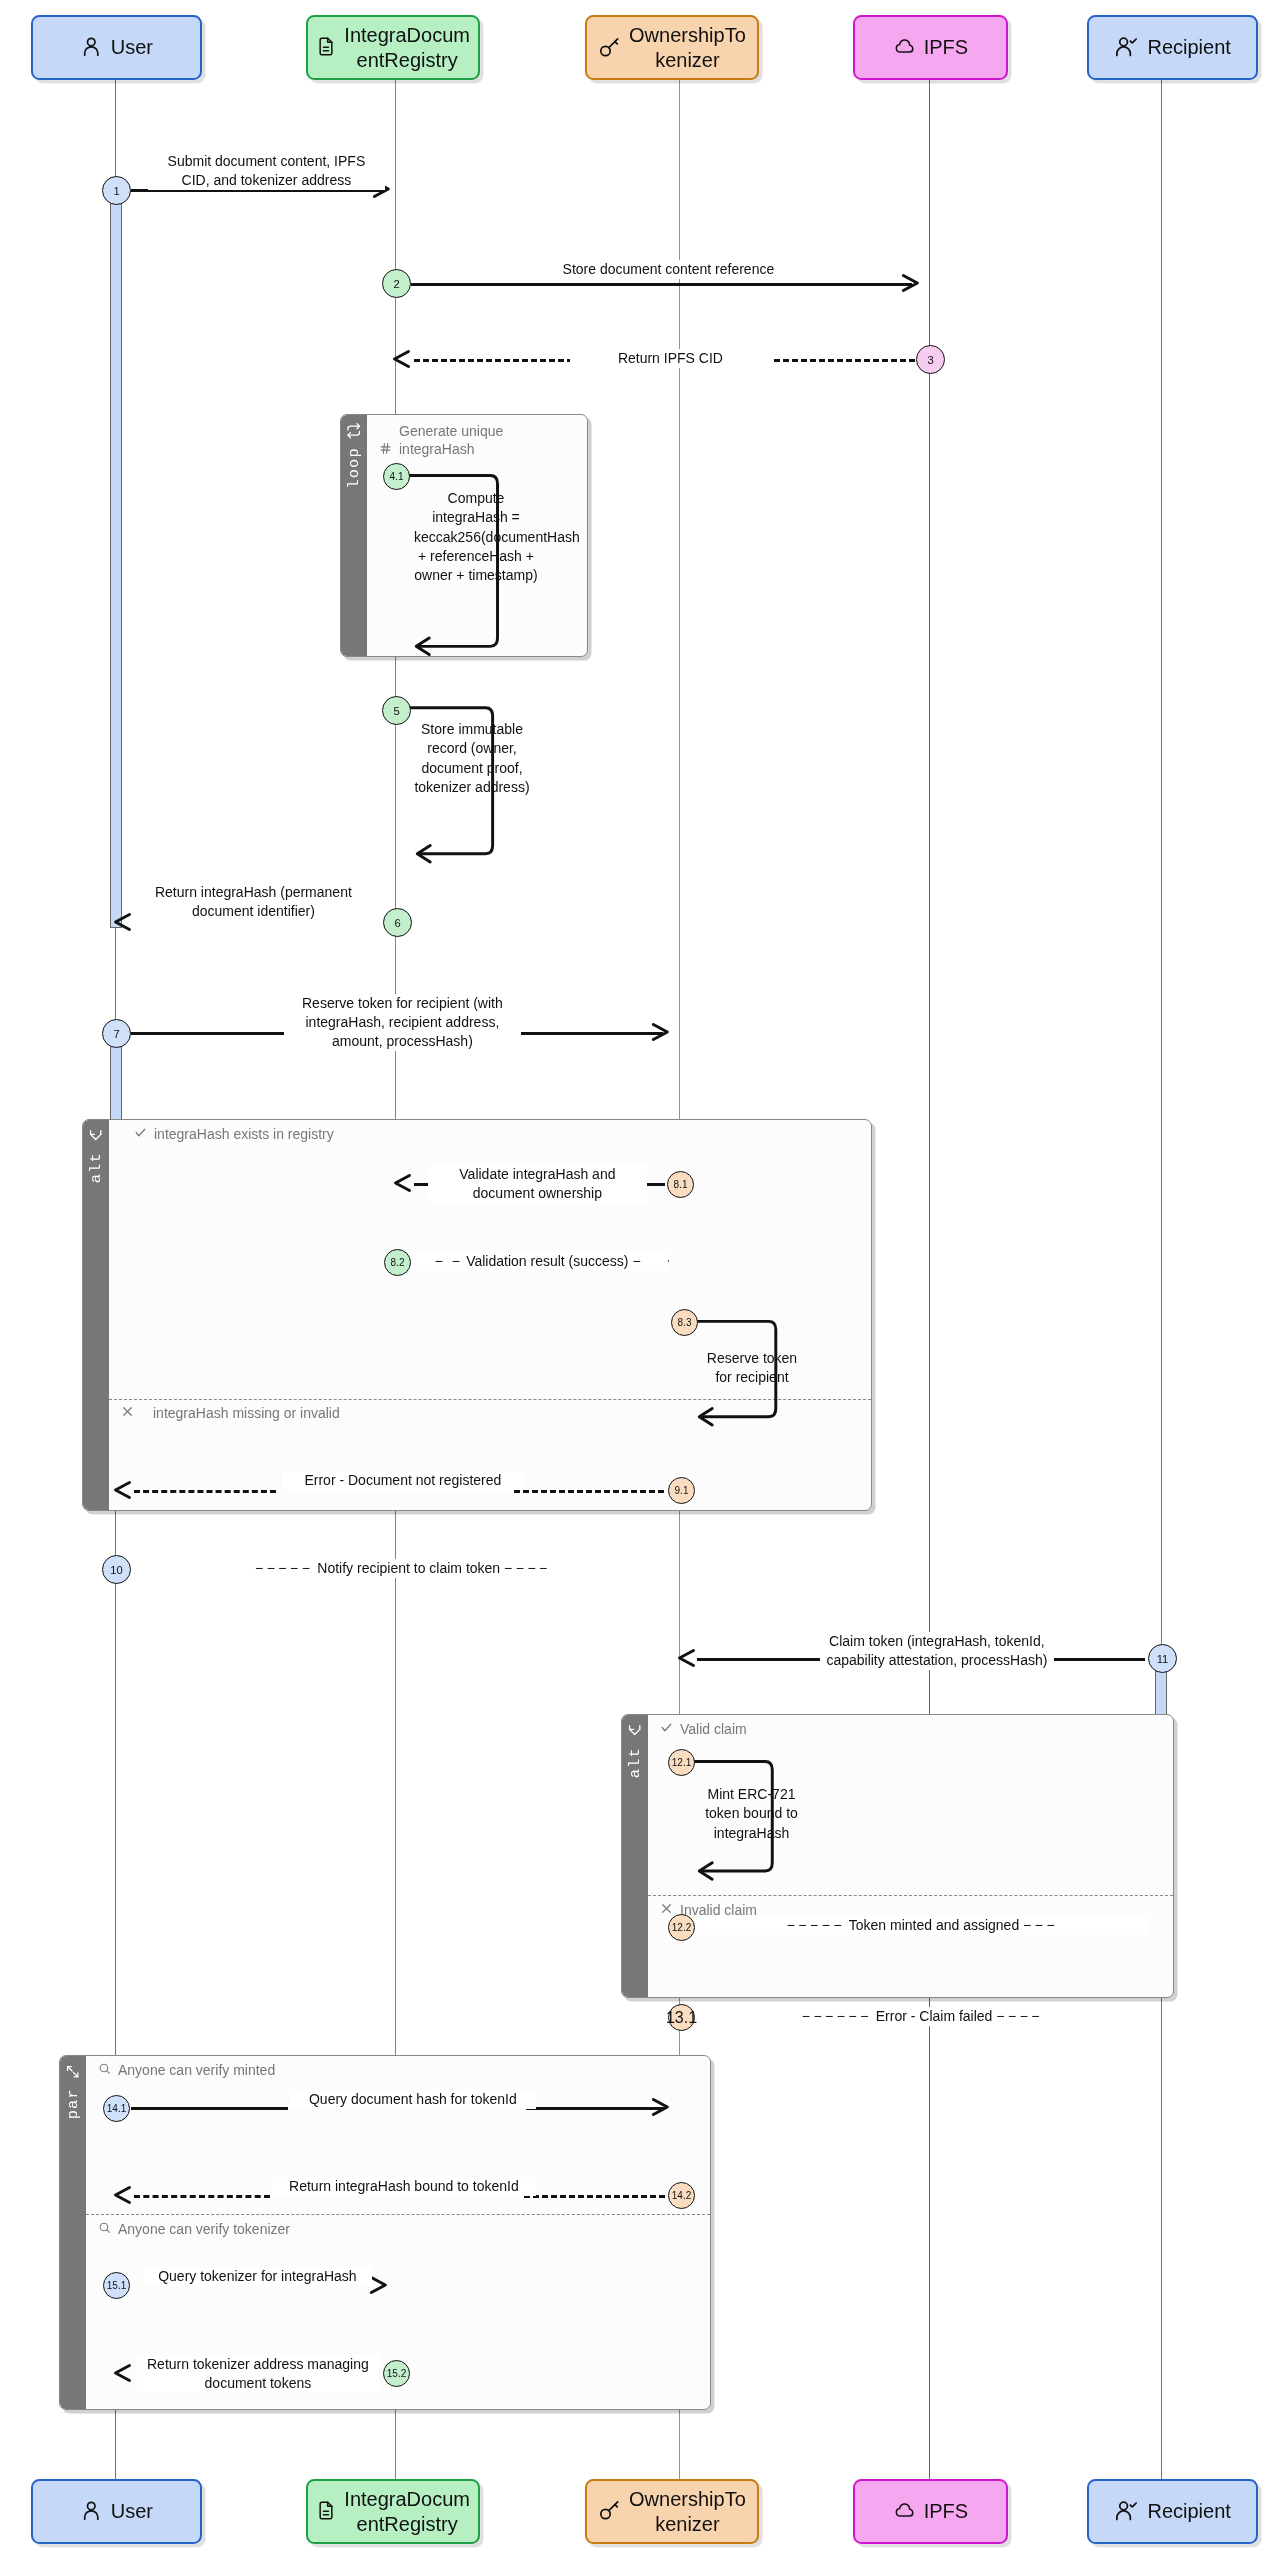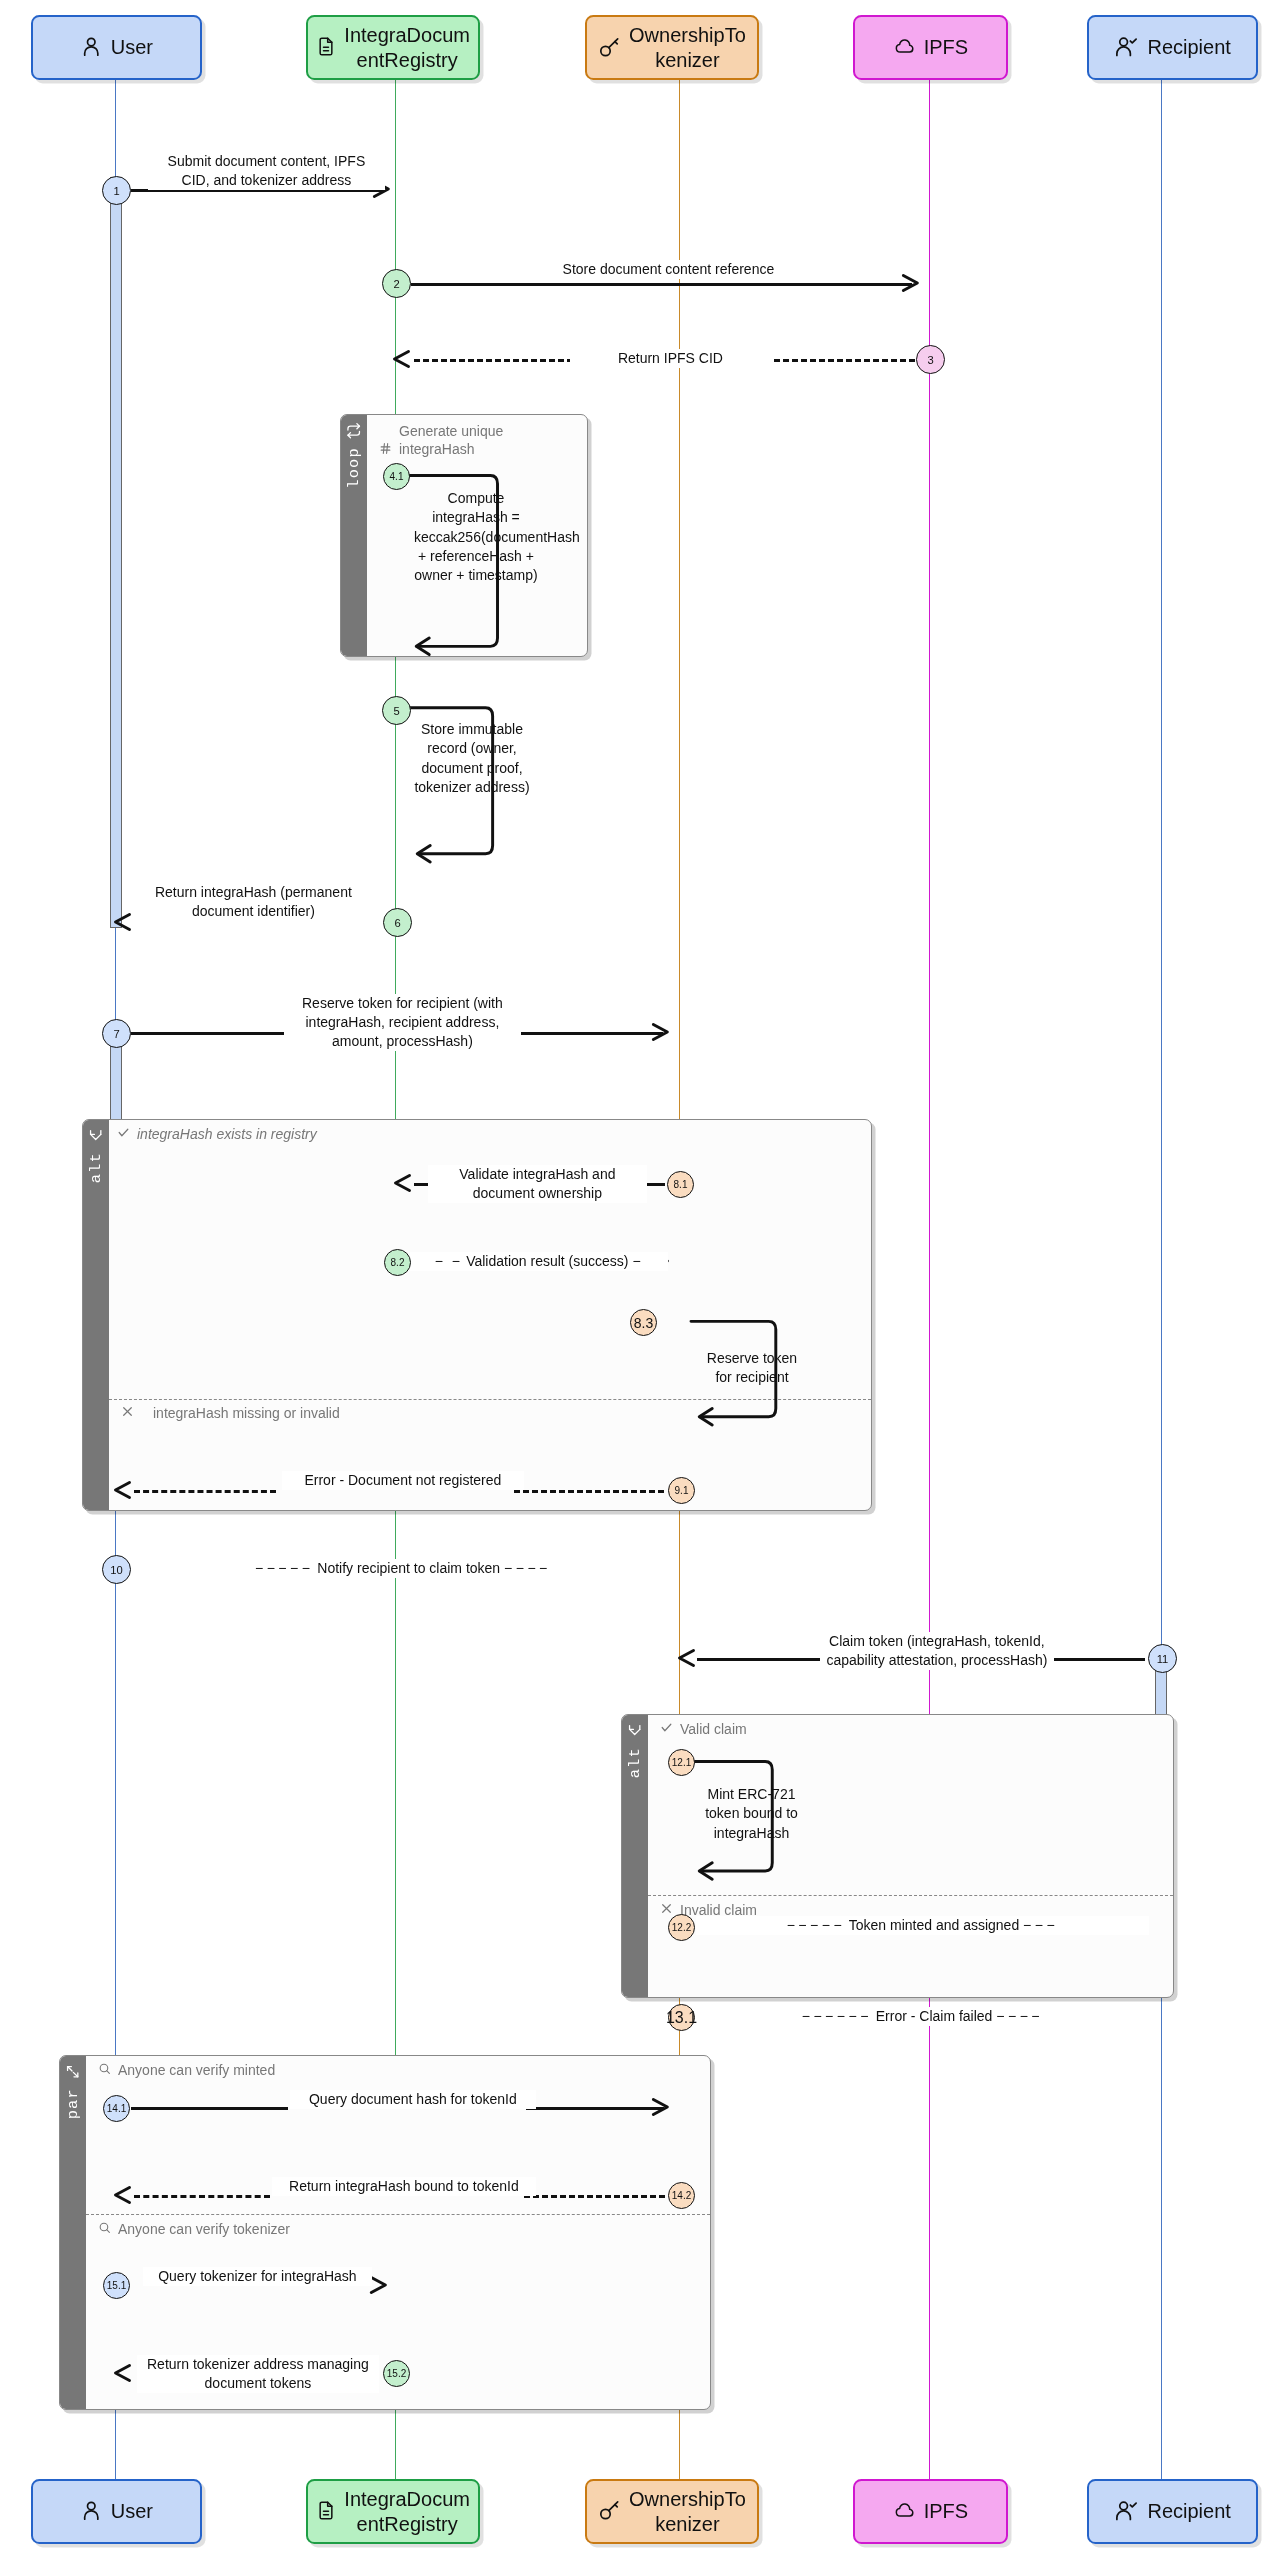--- a/index.html
+++ b/index.html
@@ -120,21 +120,21 @@
     <div class="tab">
       <span class="tabicon">
         <svg width="15.4" height="15.4" viewBox="0 0 24 24" fill="none" stroke="#fff" stroke-width="2" stroke-linecap="round" stroke-linejoin="round">
           <polyline points="4 4 4 10 10 10"></polyline>
             <path d="M4 10 L12 18 L20 10"></path>
             <polyline points="20 10 20 4"></polyline>
         </svg>
       </span>
       <span class="kw">alt</span>
     </div>
-    <div class="cond" style="left:34px;top:5.9px;font-style:italic;">
+    <div class="cond" style="left:51px;top:5.9px;">
       <span>
         <svg width="13" height="13" viewBox="0 0 24 24" fill="none" stroke="#777" stroke-width="2.2" stroke-linecap="round" stroke-linejoin="round">
             <polyline points="4 12 9 18 20 6"></polyline>
           </svg>
       </span>
       <span>integraHash exists in registry</span>
     </div>
     <div class="divider" style="left:26px;right:0;top:279px;"></div>
     <div class="cond" style="left:38px;top:285px;gap:19px;">
       <span>
@@ -312,21 +312,21 @@
     <svg width="21" height="20" viewBox="0 0 36 34">
         <path d="M4 4 L28 17 L4 30" fill="none" stroke="#111" stroke-width="5" stroke-linecap="round" stroke-linejoin="round"></path>
       </svg>
   </div>
   <div class="msgtext" style="left:410px;top:1252px;width:246px;">
     <span style="letter-spacing:2.4px;">−&nbsp;−</span>
     <span>Validation result (success)</span>
     <span style="letter-spacing:2.4px;">−</span>
   </div>
 
-  <div class="seqnum orange" style="left:630px;top:1309px;width:25px;height:25px;font-size:14px;">
+  <div class="seqnum orange" style="left:671px;top:1309px;width:25px;height:25px;font-size:10px;">
       <span>8.3</span>
     </div>
   <div class="selfmsg" style="left:691px;top:1313px;">
     <svg width="106" height="118" viewBox="0 0 180 200">
       <path d="M0 14 L132 14 Q144 14 144 28 L144 162 Q144 176 132 176 L18 176" fill="none" stroke="#111" stroke-width="5" stroke-linecap="round" stroke-linejoin="round"></path>
       <path d="M36 162 L14 176 L36 190" fill="none" stroke="#111" stroke-width="5" stroke-linecap="round" stroke-linejoin="round"></path>
     </svg>
   </div>
   <div class="selftext" style="left:697px;top:1349px;width:110px;">Reserve token for recipient</div>
 

